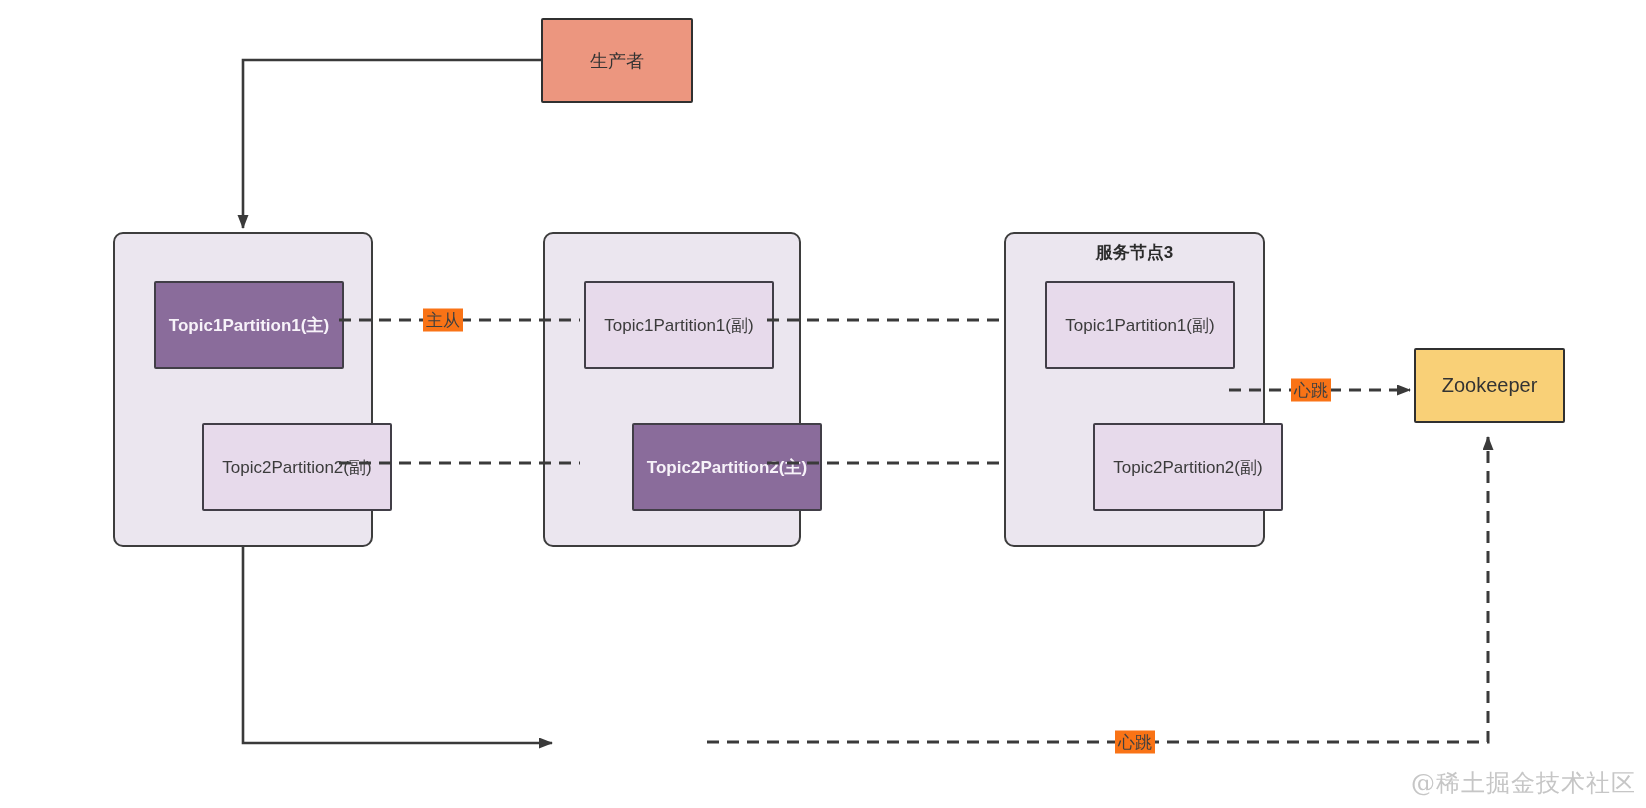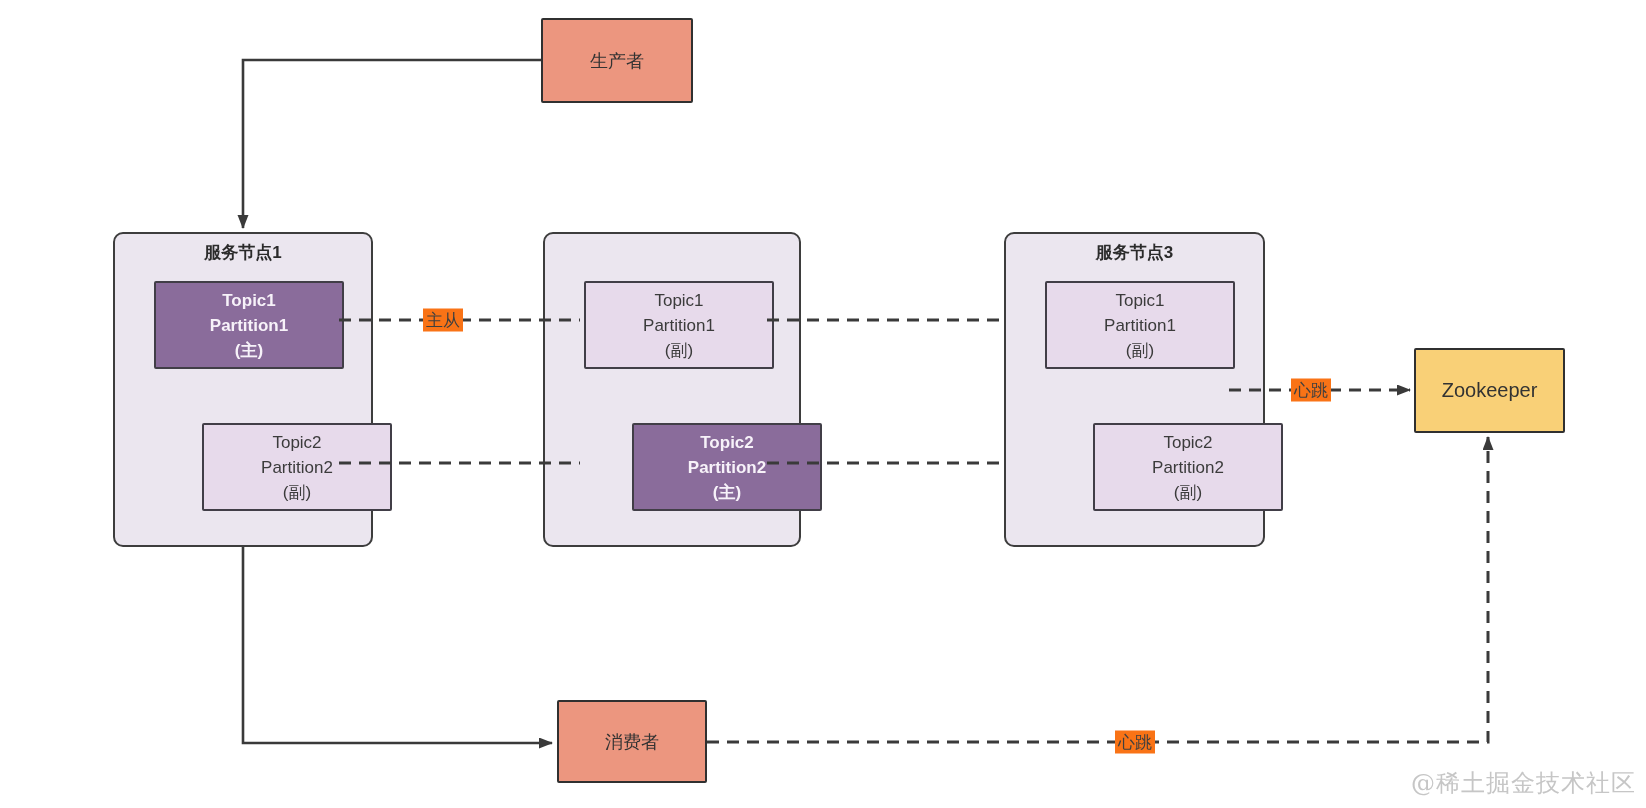--- a/index.html
+++ b/index.html
@@ -37,21 +37,21 @@
     z-index:1;
   }
   .node-title{
     position:absolute;left:0;right:0;top:7px;
     text-align:center;font-size:17px;font-weight:700;color:#2B2B2B;
   }
   .partition{
     position:absolute;left:39px;width:186px;height:84px;
     border:2.5px solid #413E47;
     border-radius:2px;
-    display:flex;flex-direction:column;align-items:center;justify-content:center;
+    display:flex;flex-direction:row;align-items:center;justify-content:center;
     font-size:17px;line-height:25px;text-align:center;
   }
   .partition.p1{top:47px;}
   .partition.p2{top:189px;margin-left:48px;}
   .partition.light{background:var(--partition-light-fill);color:#3B3B3B;}
   .partition.dark{background:var(--partition-dark-fill);color:#F7F2F9;font-weight:700;}
 
   
   #connector-svg{position:absolute;left:0;top:0;z-index:5;pointer-events:none;}
 
@@ -95,21 +95,20 @@
     <path d="M1229,390 H1410" fill="none" stroke="#3A3A3A" stroke-width="3" stroke-dasharray="12 8" marker-end="url(#arrow)"></path>
 
     <path d="M707,742 H1488 V437" fill="none" stroke="#3A3A3A" stroke-width="3" stroke-dasharray="12 8" marker-end="url(#arrow)"></path>
   </svg>
 
   <div class="abs terminal producer" style="left:541px;top:18px;width:152px;height:85px;">
     <span>生产者</span>
   </div>
 
   <div class="abs node" style="left:113px;top:232px;width:260px;height:315px;">
-    <div class="node-title">服务节点1</div>
     <div class="partition p1 dark">
       <span>Topic1</span>
       <span>Partition1</span>
       <span>(主)</span>
     </div>
     <div class="partition p2 light">
       <span>Topic2</span>
       <span>Partition2</span>
       <span>(副)</span>
     </div>
@@ -135,27 +134,24 @@
       <span>Partition1</span>
       <span>(副)</span>
     </div>
     <div class="partition p2 light">
       <span>Topic2</span>
       <span>Partition2</span>
       <span>(副)</span>
     </div>
   </div>
 
-  <div class="abs terminal zookeeper" style="left:1414px;top:348px;width:151px;height:85px;">
+  <div class="abs terminal zookeeper" style="left:1414px;top:348px;width:151px;height:75px;">
     <span>Zookeeper</span>
   </div>
 
-  <div class="abs terminal consumer" style="left:557px;top:700px;width:150px;height:83px;">
-    <span>消费者</span>
-  </div>
 
   <div class="edge-label" style="left:443px;top:320px;">主从</div>
   <div class="edge-label" style="left:1311px;top:390px;">心跳</div>
   <div class="edge-label" style="left:1135px;top:742px;">心跳</div>
 
   <div class="watermark">@稀土掘金技术社区</div>
 
 </div>
 
 </body></html>

